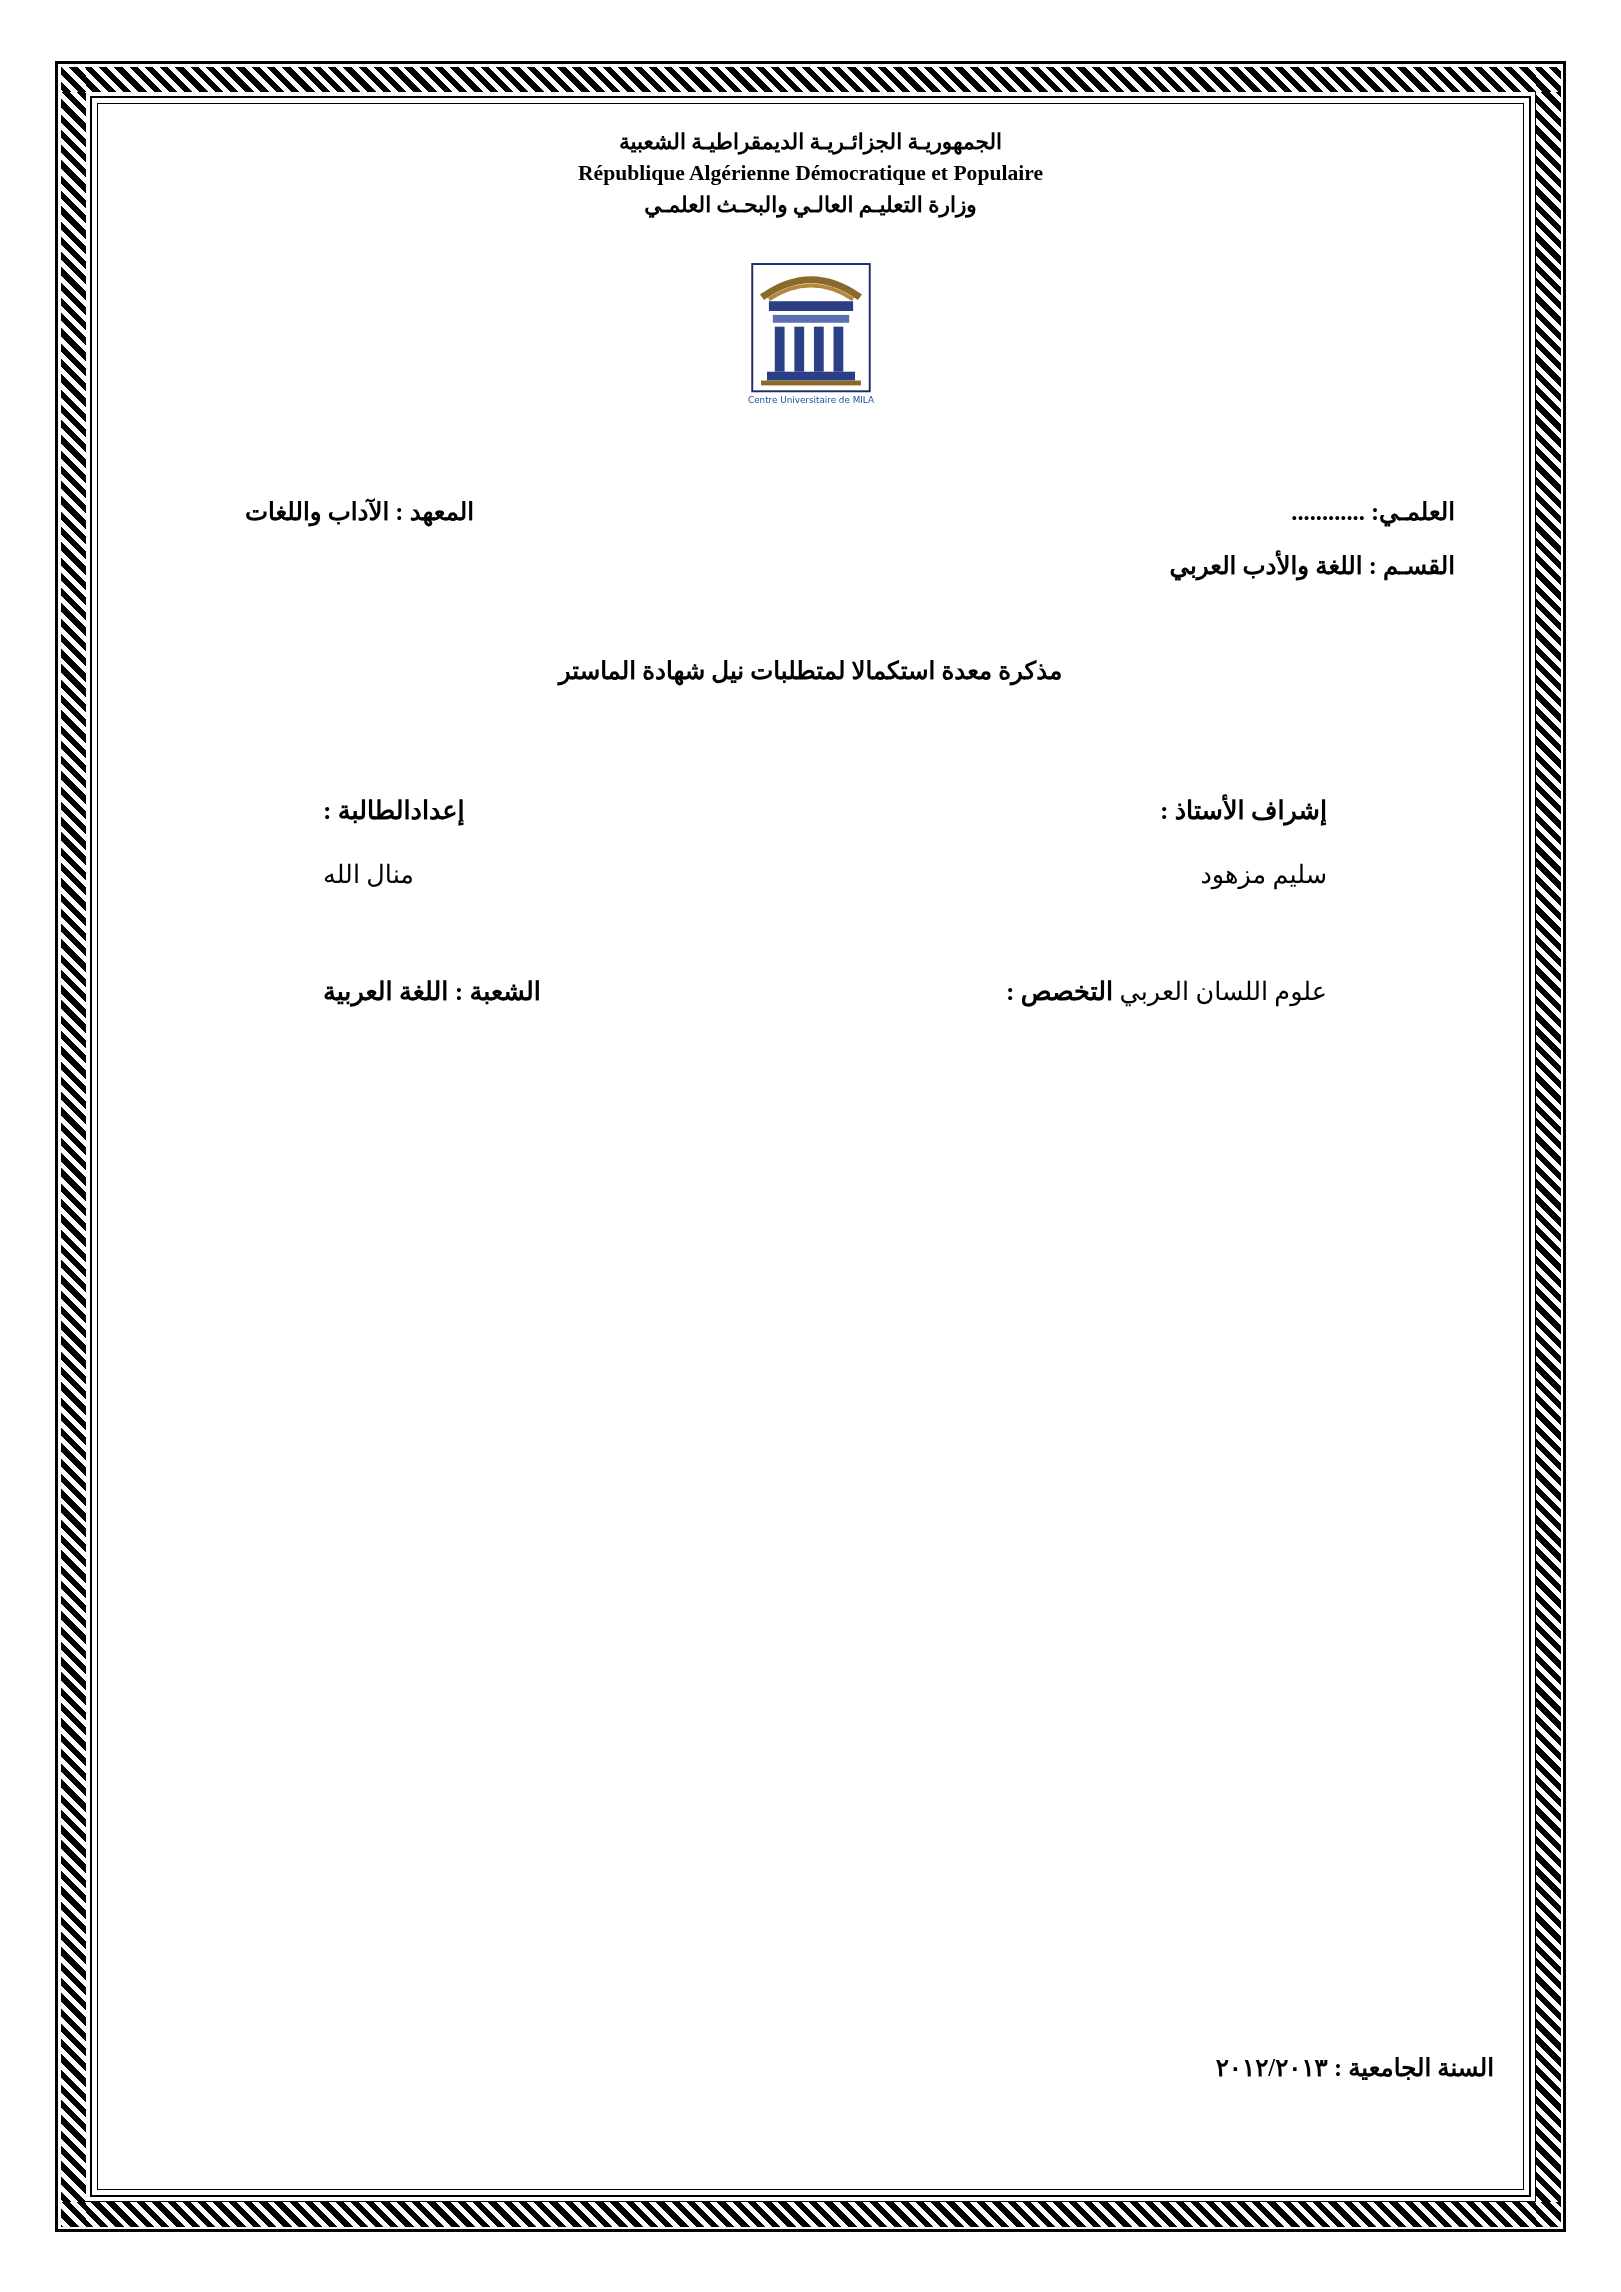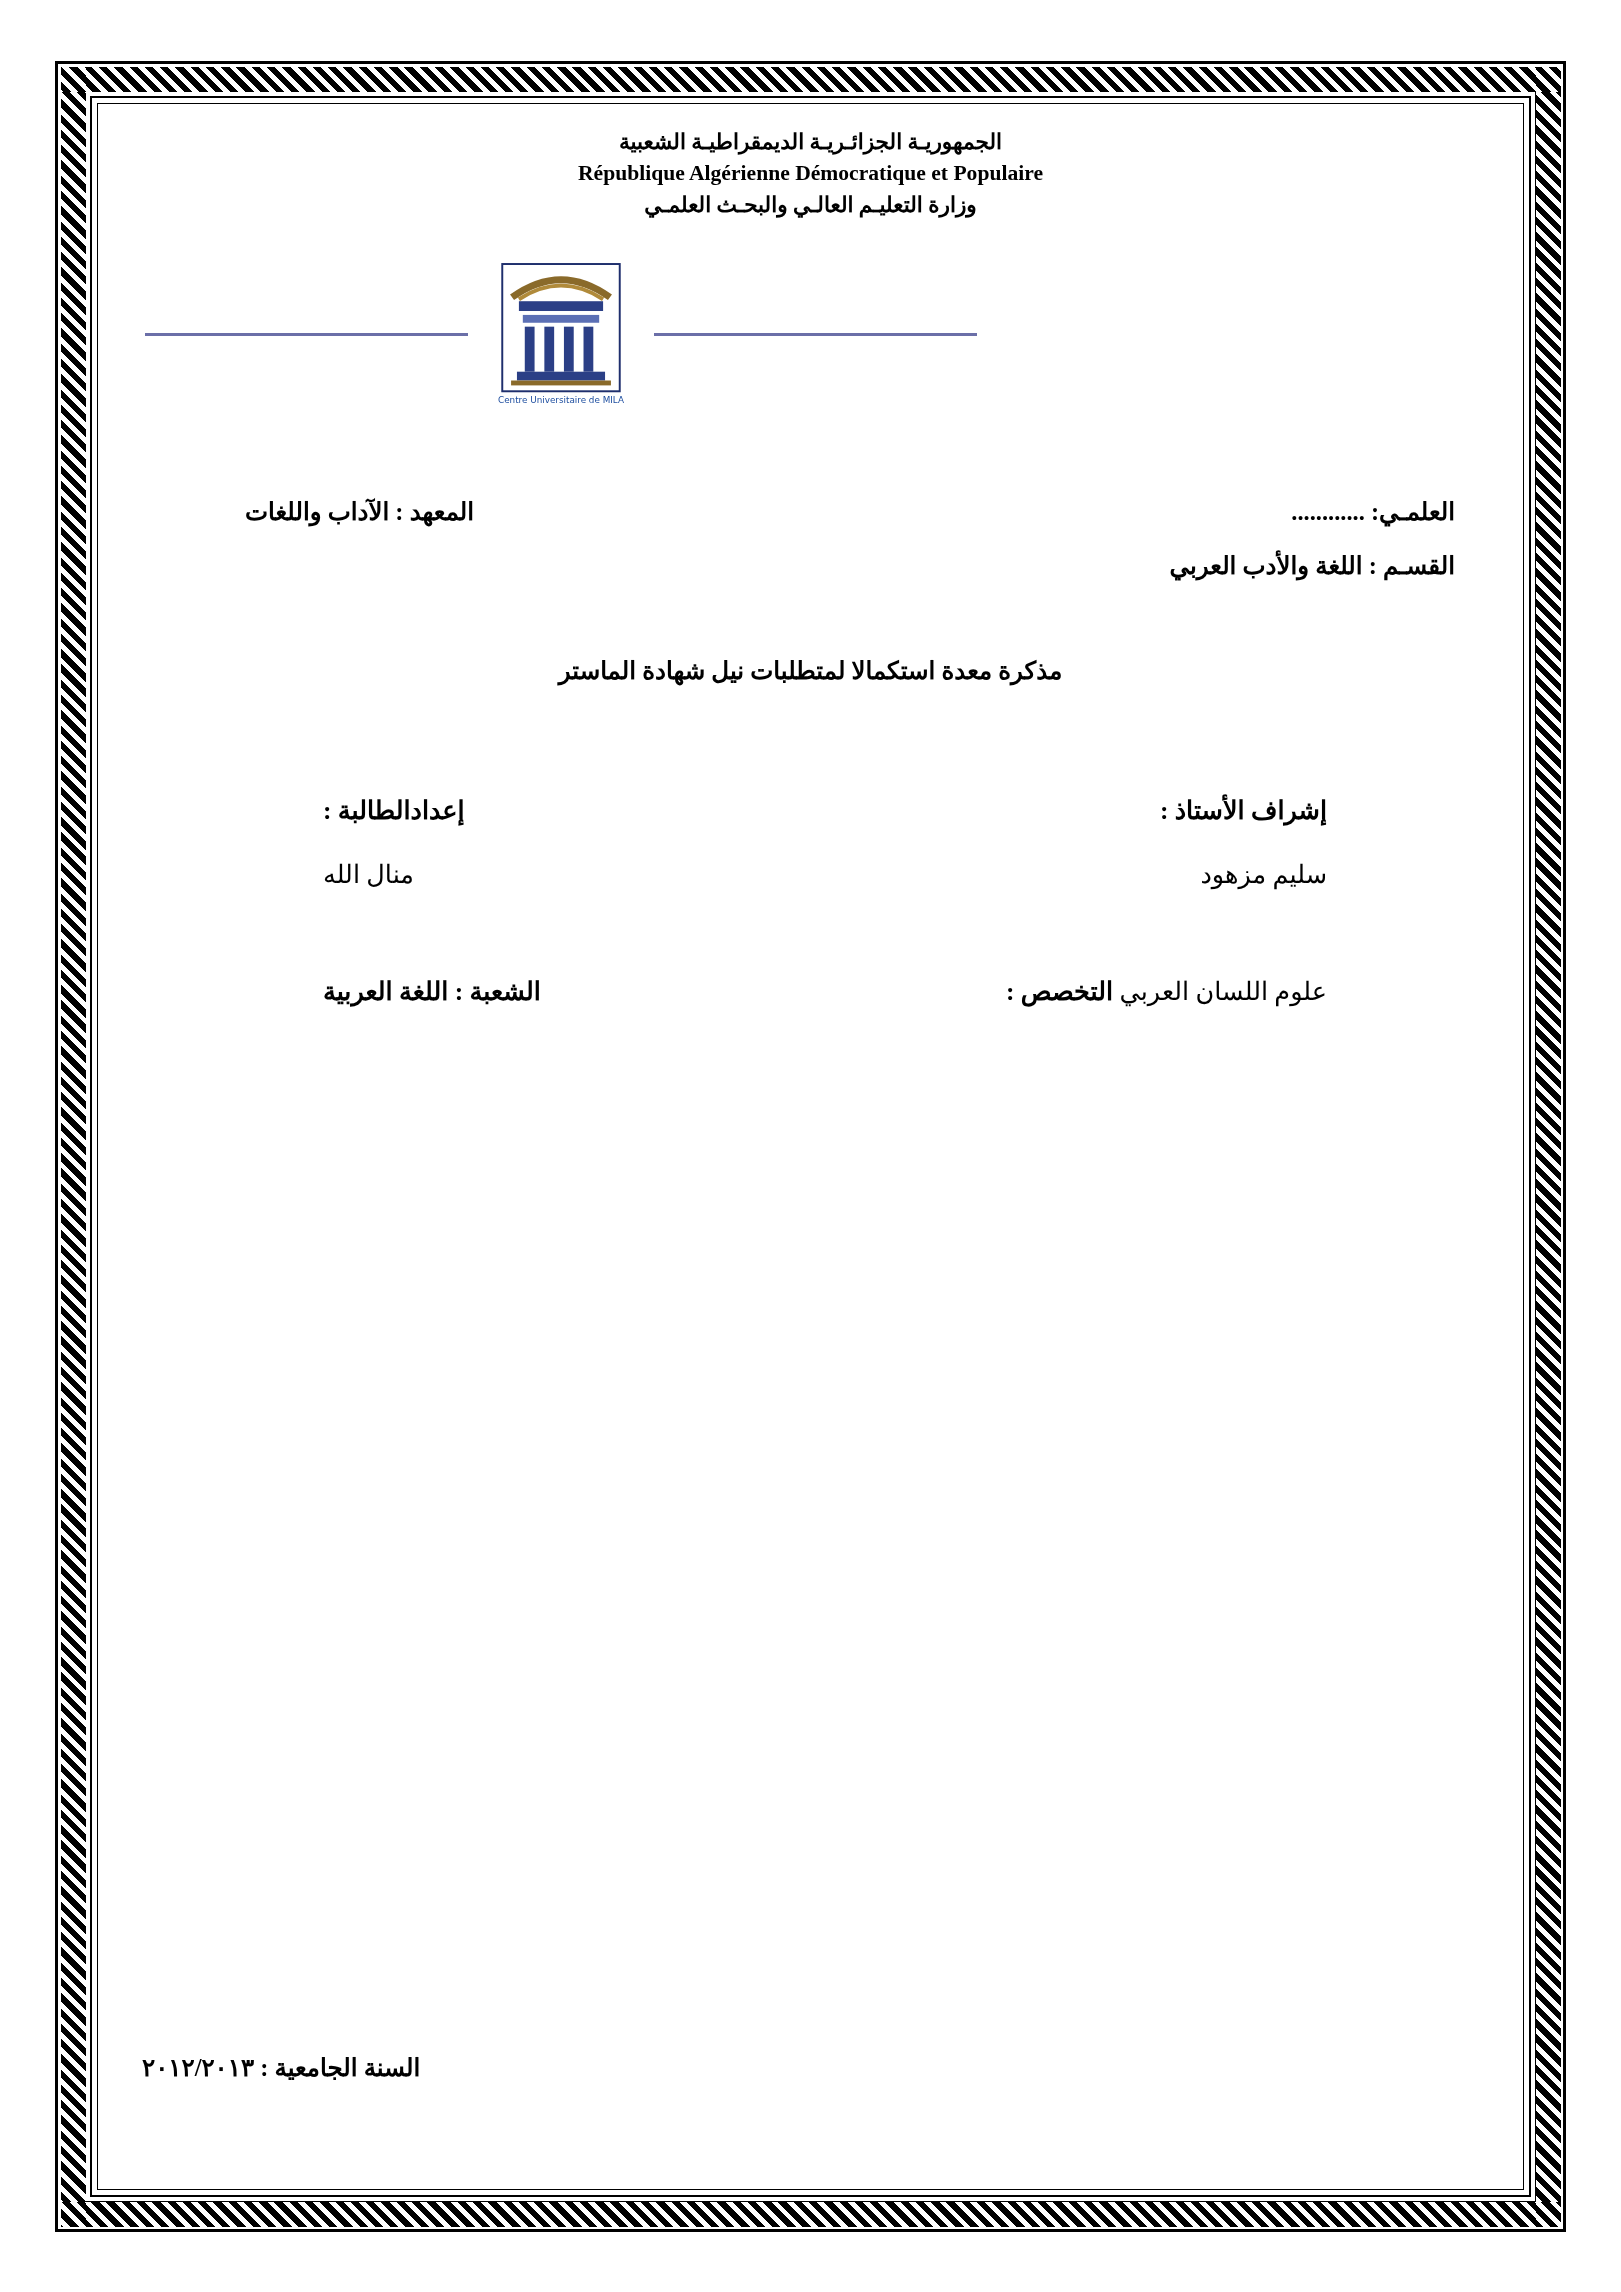--- a/index.html
+++ b/index.html
@@ -108,22 +108,23 @@
   .hdr .fr {
     font-size: 21.6px;
     direction: ltr;
   }
 
   
   .logo-row {
     margin-top: 35px;
     display: flex;
     align-items: center;
-    justify-content: flex-end;
+    justify-content: flex-start;
     height: 157px;
+    flex-direction: column;
   }
   .rule {
     height: 2.9px;
     background: #6b6fa8;
     flex: 1 1 auto;
   }
   .rule.left  { margin-left: 17.6px; max-width: 323px; }
   .rule.right { margin-right: 17.6px; max-width: 323px; }
 
   .logo {
@@ -209,21 +210,21 @@
   .a-row.branch {
     margin-top: 86px;
   }
   .a-row .lbl-bold { font-weight: bold; }
   .a-row .val-norm { font-weight: normal; }
 
   .year {
     position: absolute;
     left: 15px; right: 0;
     bottom: 84px;
-    text-align: left;
+    text-align: right;
     font-size: 24.5px;
     font-weight: bold;
   }
 </style>
 </head>
 <body>
 
 <div class="page">
 
   <div class="border-outer"></div>

